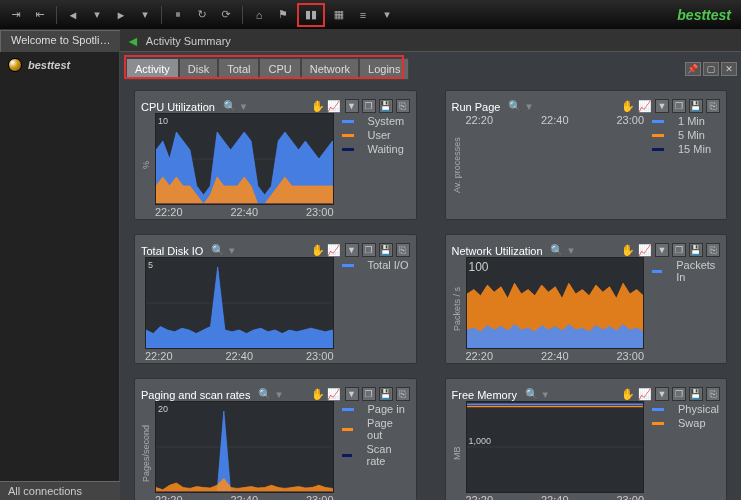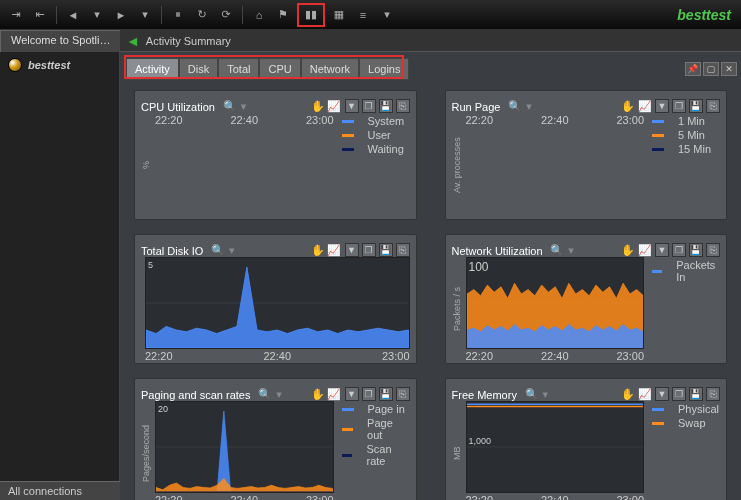--- a/index.html
+++ b/index.html
@@ -114,20 +114,29 @@
             <span class="spark">📈</span>
             <span class="ic">▼</span>
             <span class="ic">❐</span>
             <span class="ic">💾</span>
             <span class="ic">⎘</span>
           </div>
         </div>
         <div class="ch-body">
           <div class="ylabel">%</div>
           <div class="plot">
+            <div class="plotarea">
+              <svg viewBox="0 0 160 80" preserveAspectRatio="none">
+                <line x1="0" y1="40" x2="160" y2="40" stroke="#444" stroke-width="0.5"></line>
+                <path d="M0.0,32.0L6.2,24.0L12.3,40.0L18.5,16.0L24.6,24.0L30.8,32.0L36.9,64.0L43.1,72.0L49.2,64.0L55.4,16.0L61.5,24.0L67.7,32.0L73.8,24.0L80.0,16.0L86.2,24.0L92.3,64.0L98.5,72.0L104.6,64.0L110.8,24.0L116.9,16.0L123.1,24.0L129.2,32.0L135.4,24.0L141.5,32.0L147.7,40.0L153.8,32.0L160.0,24.0L160,80L0,80Z" fill="#4a8cff" fill-opacity="0.85" stroke="#4a8cff" stroke-width="0.6"></path>
+                <path d="M0.0,64.0L6.2,56.0L12.3,64.0L18.5,56.0L24.6,64.0L30.8,64.0L36.9,72.0L43.1,80.0L49.2,72.0L55.4,56.0L61.5,64.0L67.7,64.0L73.8,64.0L80.0,56.0L86.2,64.0L92.3,80.0L98.5,80.0L104.6,72.0L110.8,64.0L116.9,56.0L123.1,64.0L129.2,64.0L135.4,64.0L141.5,64.0L147.7,64.0L153.8,64.0L160.0,64.0L160,80L0,80Z" fill="#ff8c1a" fill-opacity="0.85" stroke="#ff8c1a" stroke-width="0.6"></path>
+                <path d="M0.0,80.0L6.2,80.0L12.3,80.0L18.5,80.0L24.6,80.0L30.8,80.0L36.9,80.0L43.1,80.0L49.2,80.0L55.4,80.0L61.5,80.0L67.7,80.0L73.8,80.0L80.0,80.0L86.2,80.0L92.3,80.0L98.5,80.0L104.6,80.0L110.8,80.0L116.9,80.0L123.1,80.0L129.2,80.0L135.4,80.0L141.5,80.0L147.7,80.0L153.8,80.0L160.0,80.0L160,80L0,80Z" fill="#0a1a5a" fill-opacity="0.85" stroke="#0a1a5a" stroke-width="0.6"></path>
+              </svg>
+              <div style="position:absolute;left:2px;top:2px;font-size:9px;color:#ccc">10</div>
+            </div>
             <div class="xaxis">
               <span>22:20</span>
               <span>22:40</span>
               <span>23:00</span>
             </div>
           </div>
           <div class="legend">
             <div class="li">
               <span class="sw" style="background:#4a8cff"></span>
               <span>System</span>
@@ -203,20 +212,26 @@
               <svg viewBox="0 0 160 80" preserveAspectRatio="none">
                 <line x1="0" y1="40" x2="160" y2="40" stroke="#444" stroke-width="0.5"></line>
                 <path d="M0.0,64.0L6.2,67.2L12.3,60.8L18.5,64.0L24.6,65.6L30.8,62.4L36.9,64.0L43.1,67.2L49.2,64.0L55.4,60.8L61.5,8.0L67.7,64.0L73.8,65.6L80.0,64.0L86.2,67.2L92.3,64.0L98.5,62.4L104.6,65.6L110.8,64.0L116.9,67.2L123.1,64.0L129.2,65.6L135.4,64.0L141.5,62.4L147.7,64.0L153.8,65.6L160.0,64.0L160,80L0,80Z" fill="#4a8cff" fill-opacity="0.85" stroke="#4a8cff" stroke-width="0.6"></path>
               </svg>
               <div style="position:absolute;left:2px;top:2px;font-size:9px;color:#ccc">5</div>
             </div>
             <div class="xaxis">
               <span>22:20</span>
               <span>22:40</span>
               <span>23:00</span>
+            </div>
+          </div>
+          <div class="legend">
+            <div class="li">
+              <span class="sw" style="background:#4a8cff"></span>
+              <span>Total I/O</span>
             </div>
           </div>
         </div>
       </div>
       <div class="chart">
         <div class="ch-hdr">
           <span class="ch-title">Network Utilization</span>
           <span class="mag">🔍</span>
           <span style="color:#888">▾</span>
           <div class="ch-icons">

